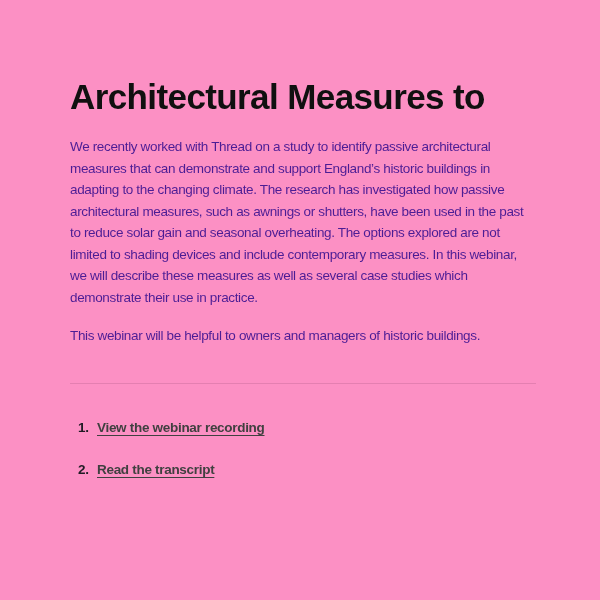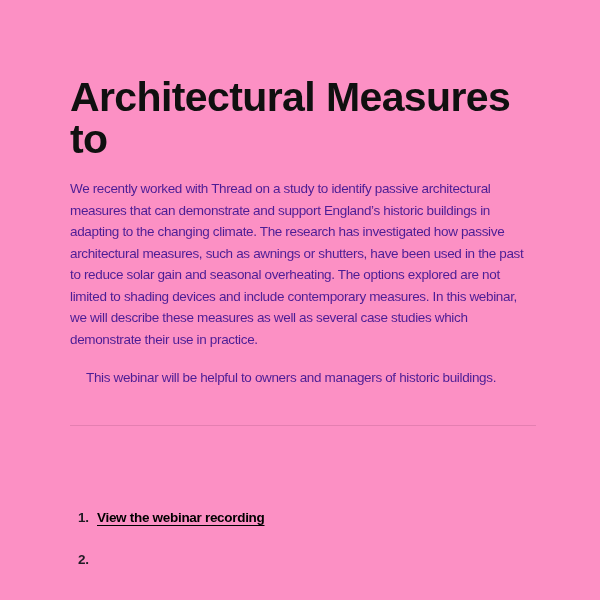--- a/index.html
+++ b/index.html
@@ -15,36 +15,36 @@
   }
   .page {
     width: 600px;
     height: 600px;
     padding: 76px 64px 0 70px;
   }
   .content {
     max-width: 466px;
   }
   h1.title {
-    font-size: 41px;
+    font-size: 35px;
     line-height: 42px;
     font-weight: 700;
     letter-spacing: -0.6px;
     color: #101010;
     margin: 0 0 18px 0;
   }
   h1.title .title-line { display: block; }
   p.body-text {
     font-size: 13.5px;
     line-height: 21.5px;
     letter-spacing: -0.35px;
     color: #4c1d95;
   }
   p.intro { margin: 0 0 17px 0; }
-  p.audience { margin: 16px; }
+  p.audience { margin: 0; }
   hr.divider {
     border: none;
     border-top: 1px solid rgba(60, 10, 45, 0.12);
     margin: 36px 0 0 0;
     width: 100%;
   }
   ol.resource-list {
     list-style: none;
     margin: 33px 0 0 0;
     padding: 0 0 0 8px;
@@ -58,27 +58,26 @@
     font-weight: 700;
     color: #1f1b24;
     margin-bottom: 21px;
   }
   ol.resource-list .num {
     flex: 0 0 auto;
     width: 19px;
     color: #1f1b24;
   }
   ol.resource-list a {
-    color: #000000;
+    color: #404040;
     font-weight: 700;
     text-decoration: underline;
     text-decoration-thickness: 1px;
     text-underline-offset: 3px;
     cursor: pointer;
-    margin-top: 48px;
   }
 </style>
 </head>
 <body>
 
 <div class="page">
   <div class="content">
 
     <h1 class="title">
       <span class="title-line">Architectural Measures to</span>
@@ -90,17 +89,18 @@
 
     <hr class="divider">
 
     <ol class="resource-list">
       <li>
         <span class="num">1.</span>
         <a href="#">View the webinar recording</a>
       </li>
       <li>
         <span class="num">2.</span>
+        <a href="#">Read the transcript</a>
       </li>
     </ol>
 
   </div>
 </div>
 
 </body></html>

